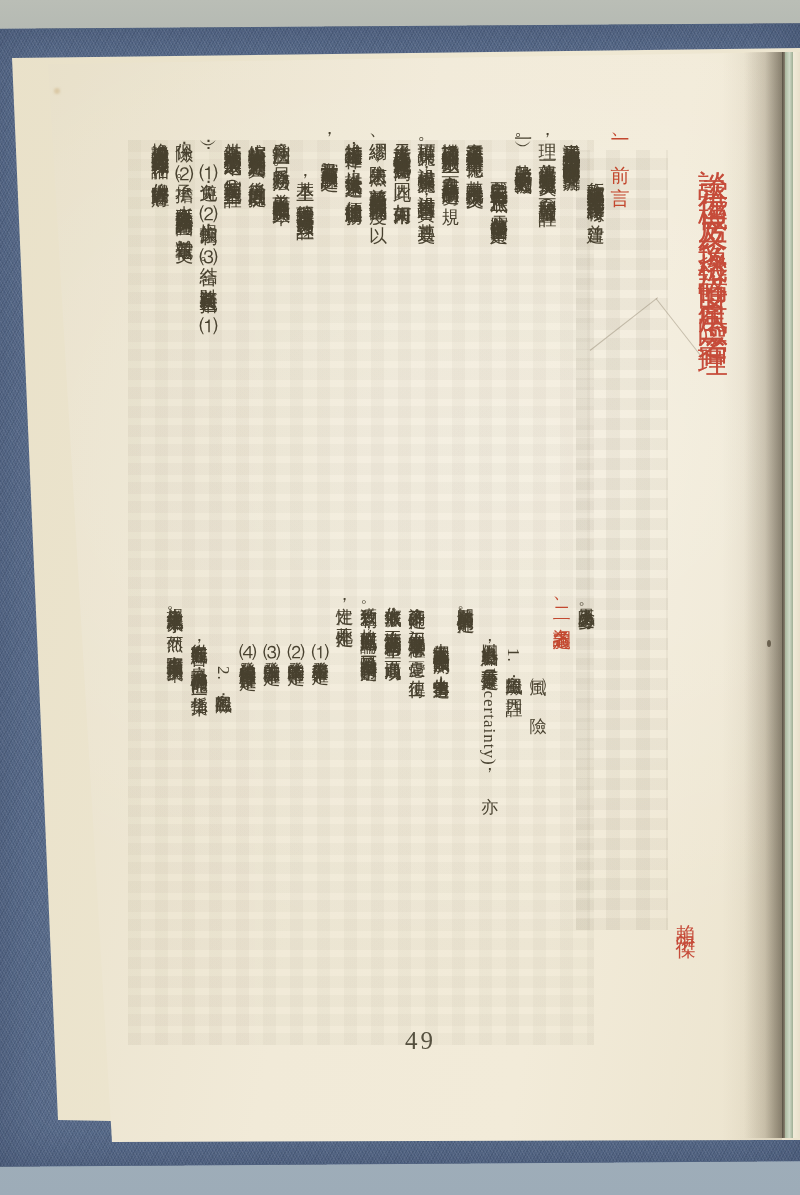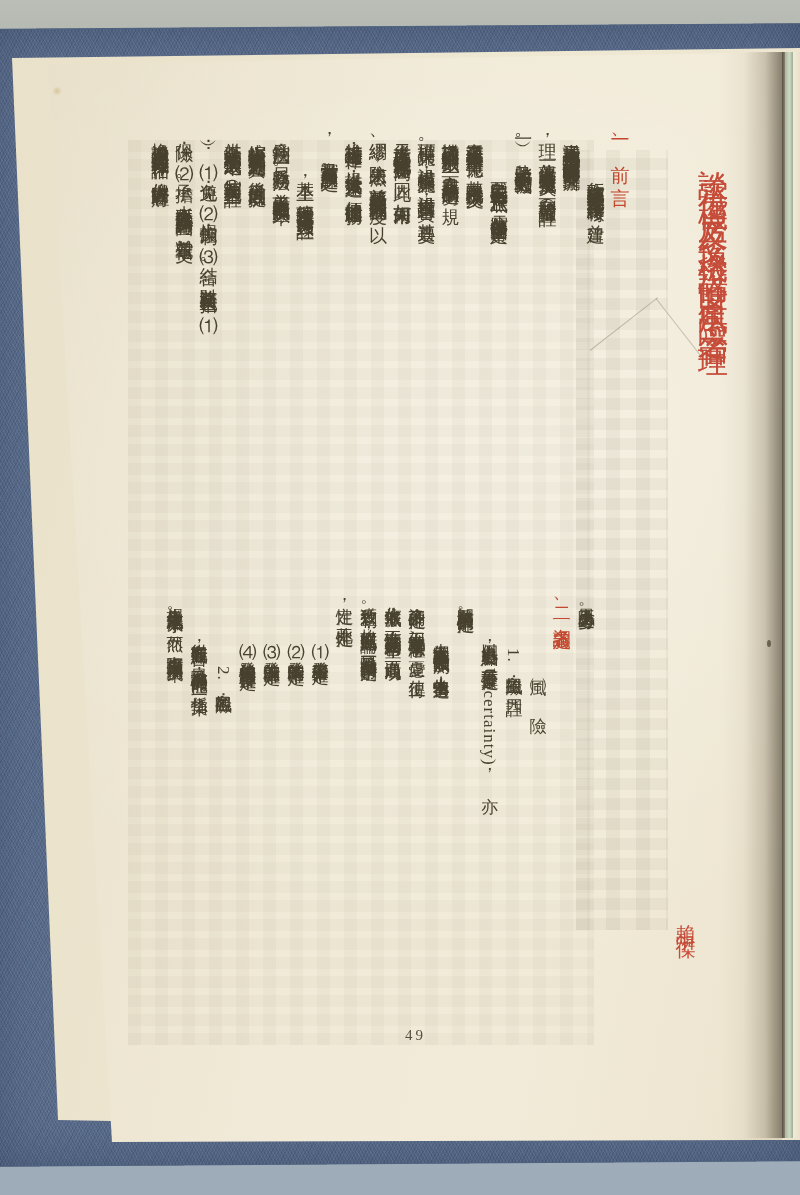--- a/index.html
+++ b/index.html
@@ -66,21 +66,21 @@
   .band2 p{line-height:24.2px;}
   .red{color:#c3482f !important;}
   .head1{padding-top:62px;margin-left:34px;margin-right:4px;font-size:19px;}
   .head2{padding-top:54px;margin-left:10px;margin-right:5px;font-size:18px;}
   .title-col{
     position:absolute;left:692px;top:146px;height:760px;
     font-size:30px;letter-spacing:10.5px;color:#c64c3a;
     text-shadow:0 0 .4px rgba(198,76,58,.6);
   }
   .author-col{position:absolute;left:673px;top:908px;font-size:20px;letter-spacing:8px;color:#c64c3a;}
-  .pagenum{position:absolute;left:405px;top:1027px;font-size:15px;letter-spacing:3px;color:#55503f;}
+  .pagenum{position:absolute;left:405px;top:1027px;font-size:25px;letter-spacing:3px;color:#55503f;}
 
   
   .gutter{position:absolute;left:744px;top:52px;width:56px;height:1086px;}
   .gutter div{position:absolute;top:0;height:100%;}
   .g-shadow{left:0;width:38px;background:linear-gradient(90deg,rgba(90,78,58,0) 0%,rgba(90,78,58,.18) 55%,rgba(58,50,36,.52) 100%);}
   .g-line{left:38px;width:3px;background:linear-gradient(90deg,#574f42,#8a8372);}
   .g-green{left:41px;width:8px;background:linear-gradient(90deg,#a9b79e,#cfd8c6 55%,#9fae94);}
   .g-far{left:49px;width:7px;background:linear-gradient(90deg,#f2ebd9,#e8e0cb);}
 </style>
 </head>

